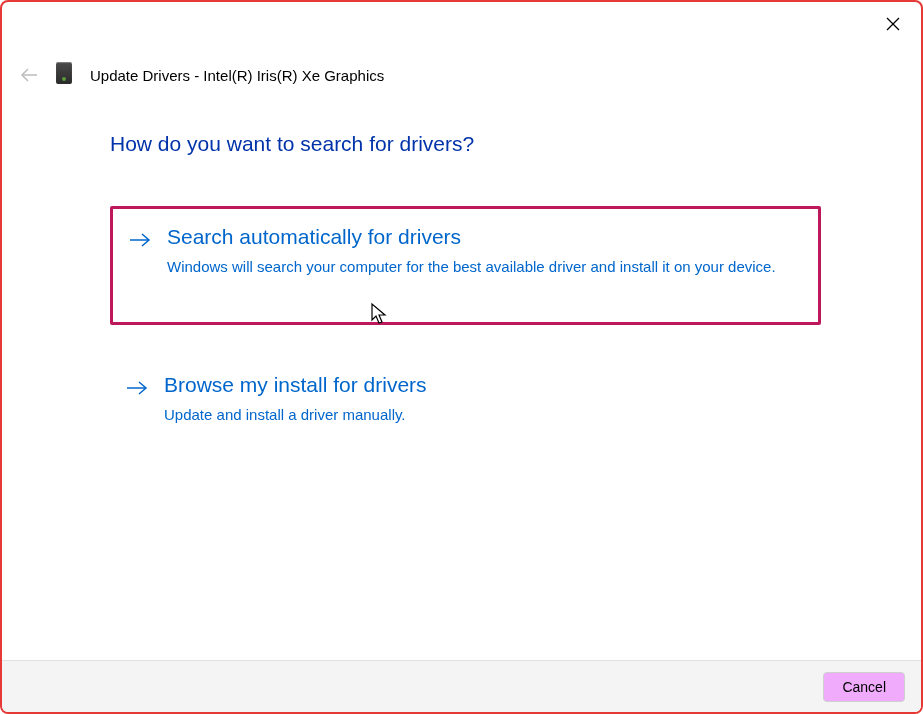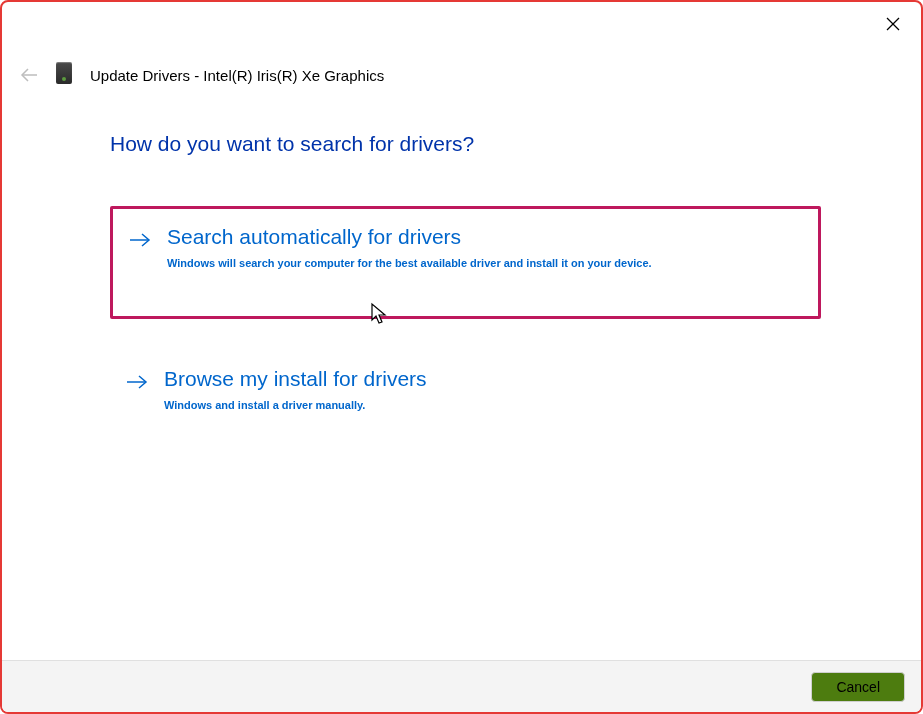--- a/index.html
+++ b/index.html
@@ -109,43 +109,43 @@
     .option-body {
       flex: 1;
     }
     .option-title {
       font-size: 21px;
       color: #0066cc;
       font-weight: 400;
       margin-bottom: 6px;
     }
     .option-desc {
-      font-size: 11px;
+      font-size: 15px;
       color: #0066cc;
-      font-weight: 700;
+      font-weight: 400;
       line-height: 1.55;
     }
     .footer {
       position: absolute;
       bottom: 0;
       left: 0;
       right: 0;
       height: 52px;
       background: #f4f4f4;
       border-top: 1px solid #e0e0e0;
       display: flex;
       align-items: center;
       justify-content: flex-end;
       padding-right: 16px;
     }
     .cancel-btn {
-      background: #4d7c0f;
+      background: #f0abfc;
       border: 1px solid #cfcfcf;
       border-radius: 4px;
-      padding: 6px 24px;
+      padding: 6px 18px;
       font-size: 14px;
       color: #000;
       cursor: pointer;
       font-family: inherit;
     }
     .cursor {
       position: absolute;
       top: 300px;
       left: 368px;
       pointer-events: none;
@@ -190,21 +190,21 @@
 
   <div class="option">
     <div class="option-arrow">
       <svg width="22" height="16" viewBox="0 0 22 16">
         <line x1="1" y1="8" x2="19" y2="8" stroke="#0066cc" stroke-width="1.5"></line>
         <polyline points="13,2 20,8 13,14" fill="none" stroke="#0066cc" stroke-width="1.5"></polyline>
       </svg>
     </div>
     <div class="option-body">
       <div class="option-title">Browse my install for drivers</div>
-      <div class="option-desc">Windows and install a driver manually.</div>
+      <div class="option-desc">Update and install a driver manually.</div>
     </div>
   </div>
 </div>
 
 <div class="footer">
   <button class="cancel-btn">Cancel</button>
 </div>
 
 <svg class="cursor" width="20" height="24" viewBox="0 0 20 24">
   <path d="M2 2 L2 18 L6 14 L9 21 L12 20 L9 13 L15 13 Z" fill="#fff" stroke="#000" stroke-width="1.2"></path>

